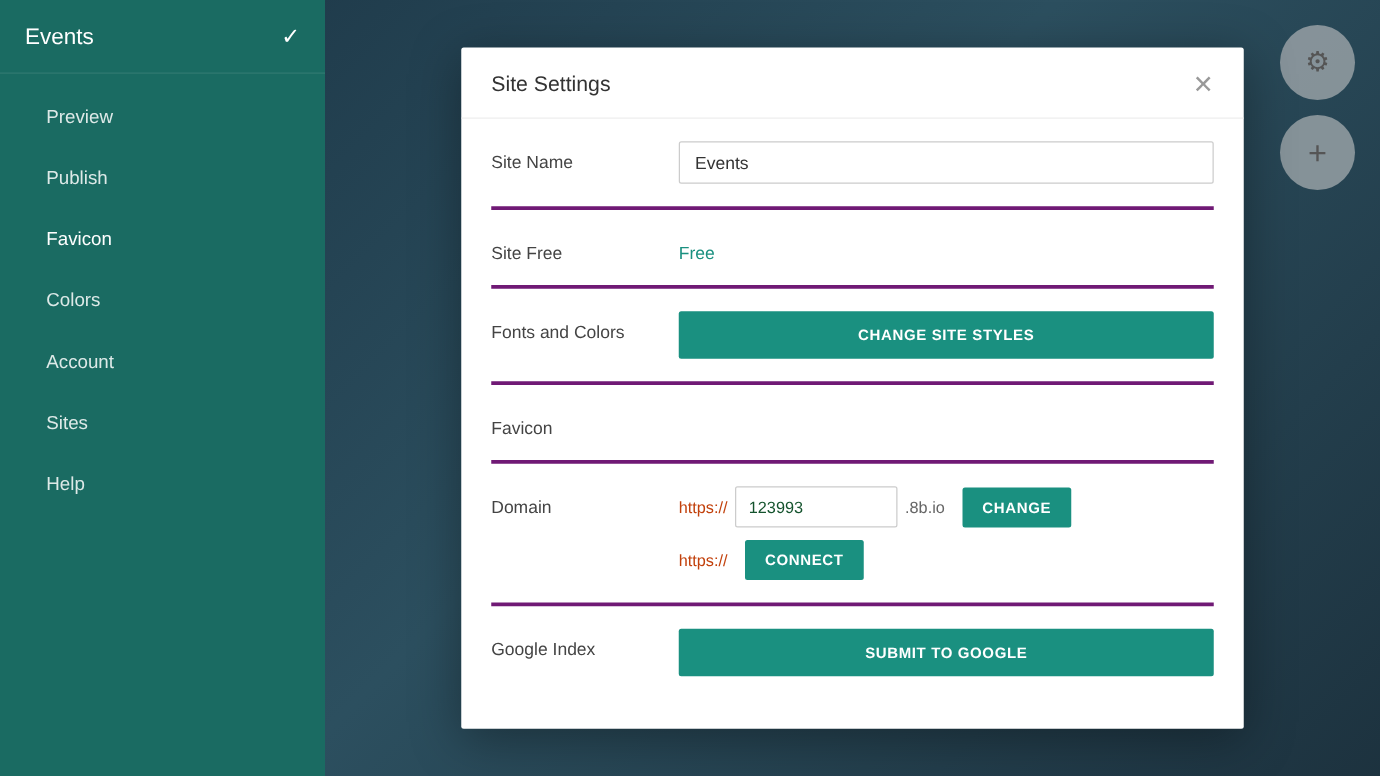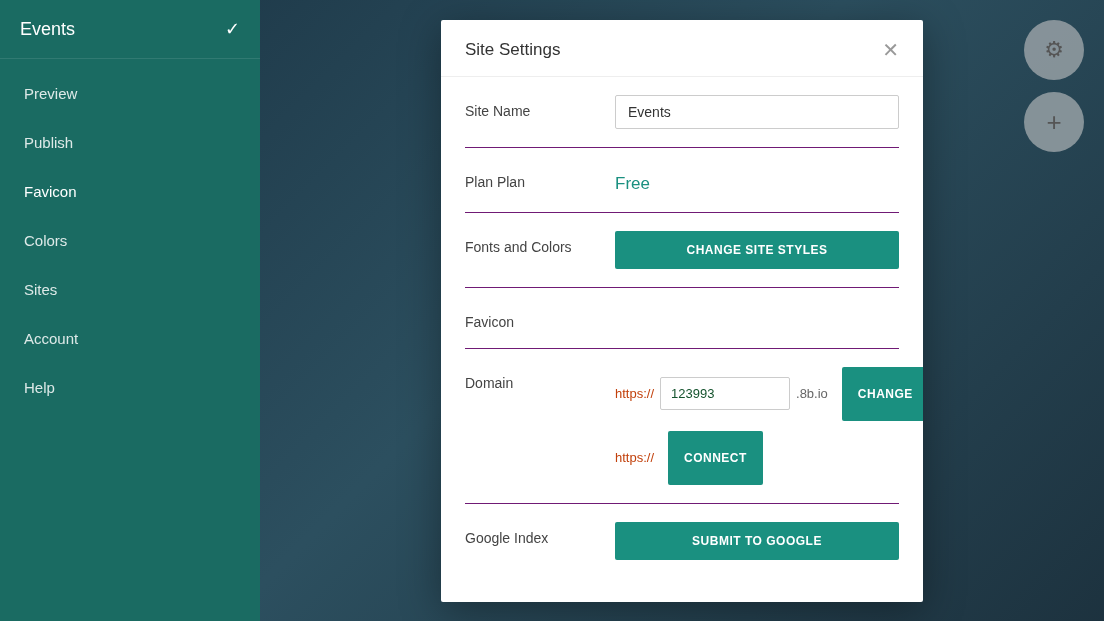--- a/index.html
+++ b/index.html
@@ -27,21 +27,21 @@
       font-size: 18px;
       font-weight: 400;
     }
     .sidebar-check {
       color: white;
       font-size: 18px;
     }
     .sidebar-nav {
       display: flex;
       flex-direction: column;
-      padding: 10px 0;
+      padding: 10px 13px;
     }
     .sidebar-item {
       padding: 16px 24px;
       color: white;
       font-size: 15px;
       cursor: pointer;
       opacity: 0.85;
     }
     .sidebar-item.active { opacity: 1; }
 
@@ -90,21 +90,21 @@
     .modal-overlay {
       position: absolute;
       inset: 0;
       z-index: 10;
       display: flex;
       align-items: center;
       justify-content: center;
     }
     .modal {
       background: white;
-      width: 482px;
+      width: 626px;
       max-height: 590px;
       border-radius: 2px;
       box-shadow: 0 8px 40px rgba(0,0,0,0.35);
       overflow-y: auto;
       position: relative;
     }
     .modal-header {
       padding: 20px 24px 16px;
       display: flex;
       align-items: center;
@@ -126,21 +126,21 @@
     }
 
     
     .modal-body {
       padding: 0 24px 24px;
     }
     .settings-row {
       display: flex;
       align-items: flex-start;
       padding: 18px 0;
-      border-bottom: 1px solid #701a75;
+      border-bottom: 3px solid #701a75;
       gap: 20px;
     }
     .settings-row:last-child { border-bottom: none; }
     .settings-label {
       width: 130px;
       min-width: 130px;
       font-size: 14px;
       color: #444;
       padding-top: 8px;
     }
@@ -158,21 +158,21 @@
       border: 1px solid #ccc;
       border-radius: 2px;
       font-size: 14px;
       color: #333;
       outline: none;
     }
 
     
     .plan-link {
       color: #1a9080;
-      font-size: 17px;
+      font-size: 14px;
       text-decoration: none;
       padding-top: 8px;
     }
 
     
     .teal-btn {
       background: #1a9080;
       color: white;
       border: none;
       padding: 12px 24px;
@@ -215,21 +215,21 @@
       color: #14532d;
     }
     .domain-suffix {
       font-size: 13px;
       color: #666;
     }
     .domain-btn {
       background: #1a9080;
       color: white;
       border: none;
-      padding: 20px 16px;
+      padding: 9px 16px;
       font-size: 12px;
       font-weight: 600;
       letter-spacing: 0.5px;
       cursor: pointer;
       border-radius: 2px;
       text-transform: uppercase;
       margin-left: 8px;
     }
 
     
@@ -244,22 +244,22 @@
 <div class="sidebar">
   <div class="sidebar-header">
     <span class="sidebar-title">Events</span>
     <span class="sidebar-check">✓</span>
   </div>
   <nav class="sidebar-nav">
     <div class="sidebar-item">Preview</div>
     <div class="sidebar-item">Publish</div>
     <div class="sidebar-item active">Favicon</div>
     <div class="sidebar-item">Colors</div>
+    <div class="sidebar-item">Account</div>
     <div class="sidebar-item">Sites</div>
-    <div class="sidebar-item">Account</div>
     <div class="sidebar-item">Help</div>
   </nav>
 </div>
 
 <div class="main">
   <div class="bg-overlay"></div>
 
   <div class="right-icons">
     <div class="circle-icon">
       <span>⚙</span>
@@ -279,21 +279,21 @@
       <div class="modal-body">
 
         <div class="settings-row">
           <div class="settings-label">Site  Name</div>
           <div class="settings-content">
             <input class="text-input" type="text" value="Events" style="">
           </div>
         </div>
 
         <div class="settings-row">
-          <div class="settings-label">Plan Plan</div>
+          <div class="settings-label">Site Free</div>
           <div class="settings-content">
             <a class="plan-link" href="#">Free</a>
           </div>
         </div>
 
         <div class="settings-row">
           <div class="settings-label">Fonts and Colors</div>
           <div class="settings-content">
             <button class="teal-btn">CHANGE SITE STYLES</button>
           </div>

